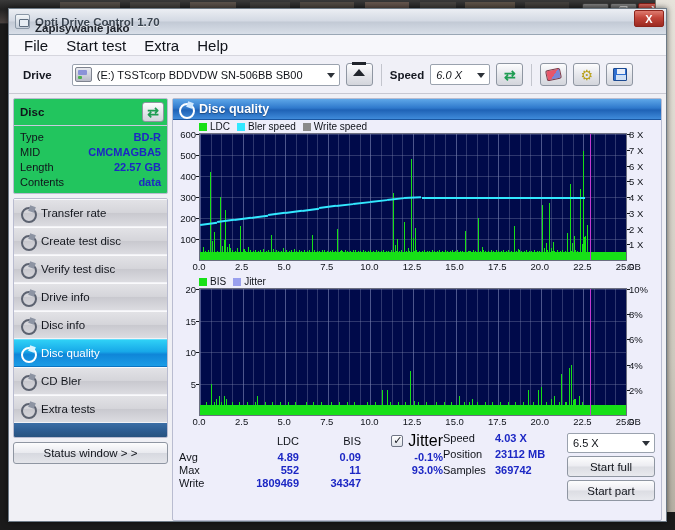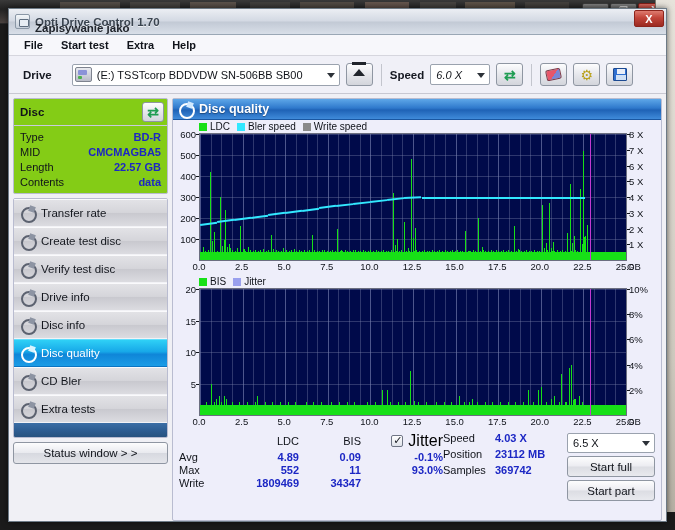--- a/index.html
+++ b/index.html
@@ -86,21 +86,21 @@
     background: linear-gradient(180deg,#de7c70 0%, #c2453a 45%, #9b2a21 100%);
     border:1px solid #8c241c;
   }
 
   
   #menubar {
     height:21px; background:#f7f7fb; border-bottom:1px solid #d6d6de;
     display:flex; align-items:center; padding-left:6px; gap:0px;
   }
   #menubar .mi {
-    font-size:11px; color:#10131a; padding:2px 9px; cursor:default;font-weight:bold;
+    font-size:15px; color:#10131a; padding:2px 9px; cursor:default;
   }
 
   
   #toolbar {
     height:38px; background:#f0f0f7; border-bottom:1px solid #c8c8d2;
     display:flex; align-items:center; padding:0 6px; gap:6px;
   }
   .tb-label { font-size:11.5px; font-weight:bold; color:#151821; }
   #drive-combo {
     height:22px; width:268px; display:flex; align-items:center;
@@ -143,21 +143,21 @@
   .save-ico { width:14px;height:13px; background:#2f6fd0; border:1px solid #1d4a91; position:relative; border-radius:1px;}
   .save-ico:before{content:"";position:absolute;left:3px;top:0;width:8px;height:5px;background:#e9eef7;}
   .save-ico:after{content:"";position:absolute;left:2px;bottom:0;width:10px;height:5px;background:#cfe0f5;}
 
   
   #body { flex:1; display:flex; background:#f0f0f5; min-height:0; }
 
   #left { width:163px; padding:4px 4px 0 4px; display:flex; flex-direction:column; }
 
   .panel {
-    border:1px solid #b9bcd0; background:#84cc16; border-radius:2px;
+    border:1px solid #b9bcd0; background:#22c55e; border-radius:2px;
   }
   #disc-panel { padding:0; }
   #disc-head {
     display:flex; align-items:center; justify-content:space-between;
     padding:3px 3px 3px 6px; border-bottom:1px solid #c9cbdd;
   }
   #disc-head .t { font-size:11.5px; font-weight:bold; color:#10131a; }
   .sq-btn {
     width:22px;height:20px; border:1px solid #8f96a2; border-radius:3px;
     background: linear-gradient(180deg,#fdfdfe 0%, #e6e7ec 50%, #d3d5dc 100%);

